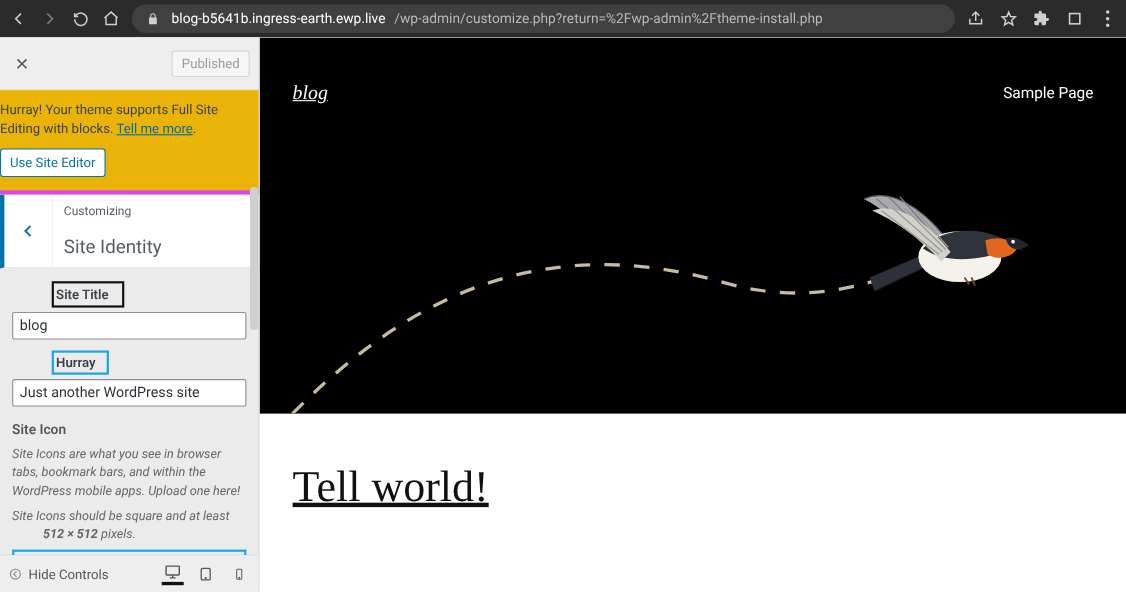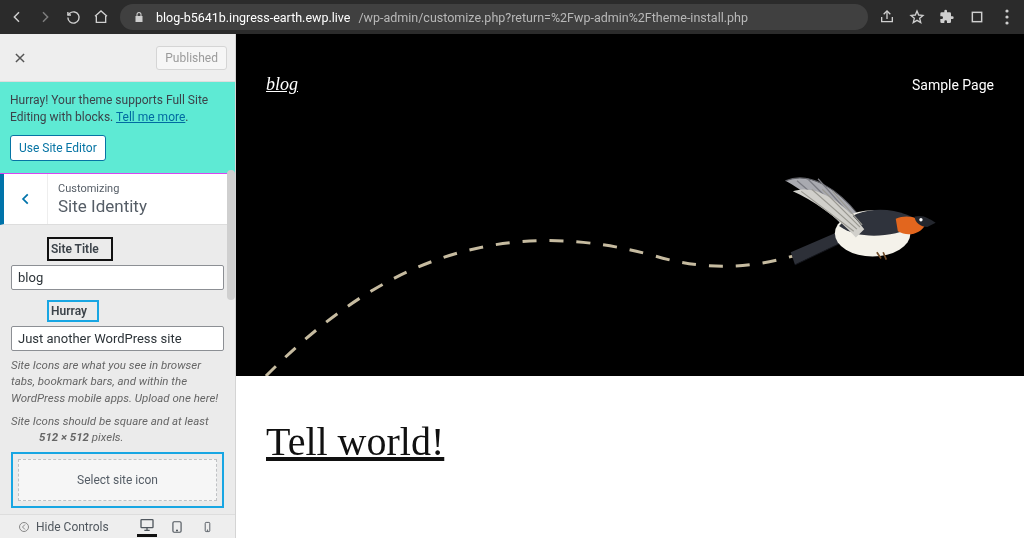--- a/index.html
+++ b/index.html
@@ -21,46 +21,46 @@
   .app { display: flex; height: calc(538px - 34px); width: 1024px; }
   .sidebar { width: 236px; background: #ebebeb; border-right: 1px solid #d4d4d4; display: flex; flex-direction: column; position: relative; }
   .preview { flex: 1; background: #fff; position: relative; overflow: hidden; }
 
   
   .sb-top { height: 48px; display: flex; align-items: center; justify-content: space-between; padding: 0 8px; background: #eee; border-bottom: 1px solid #ddd; }
   .sb-close { width: 24px; height: 24px; display: flex; align-items: center; justify-content: center; color: #555; }
   .sb-publish { font-size: 12px; color: #9b9b9b; border: 1px solid #d5d5d5; background: #f6f6f6; padding: 4px 8px; border-radius: 3px; }
 
   
-  .sb-notice { background: #5eead4; padding: 10px 10px 12px; font-size: 12px; color: #3c434a; line-height: 1.45; border-bottom: 1px solid #d946ef; }
+  .sb-notice { background: #eab308; padding: 10px 0 12px; font-size: 12px; color: #3c434a; line-height: 1.45; border-bottom: 4px solid #d946ef; }
   .sb-notice a { color: #006ba1; text-decoration: underline; }
   .sb-use-editor { display: inline-block; margin-top: 8px; border: 1px solid #0674a4; color: #0674a4; background: #fff; font-size: 12px; padding: 5px 8px; border-radius: 3px; }
 
   
   .sb-section-head { background: #fff; display: flex; align-items: stretch; border-bottom: 1px solid #ddd; border-left: 4px solid #0073aa; }
   .sb-back { width: 44px; display: flex; align-items: center; justify-content: center; color: #0073aa; border-right: 1px solid #eee; }
   .sb-sectext { padding: 8px 10px; }
   .sb-sectext .small { font-size: 11px; color: #555d66; }
-  .sb-sectext .big { font-size: 17px; color: #555d66; font-weight: 400; margin-top: 1px; }
+  .sb-sectext .big { font-size: 17px; color: #555d66; font-weight: 400; margin-top: 17px; }
 
   
   .sb-body { flex: 1; overflow: auto; padding: 8px 11px 10px; font-size: 12.5px; color: #3c434a; }
   .lbl { font-size: 12px; color: #3c434a; margin-top: 4px; display: inline-block; padding: 1px 2px; margin-left: 36px; }
   .lbl.site-title { border: 2px solid #111; padding: 3px 12px 3px 2px; font-weight: 600; }
   .lbl.tagline { border: 2px solid #18a6e3; padding: 2px 10px 2px 2px; font-weight: 600; margin-top: 10px; }
   .txt { width: 100%; border: 1px solid #8c8f94; background: #fff; font-size: 13px; padding: 4px 6px; margin-top: 4px; border-radius: 2px; color: #2c3338; }
   .site-icon-title { font-weight: 600; margin-top: 14px; color: #555; }
   .sb-body p.desc { font-style: italic; color: #666; font-size: 11.5px; line-height: 1.45; margin-top: 6px; }
   .sb-body p.desc strong { font-weight: 700; font-style: italic; margin-left: 28px; }
 
   .select-icon-wrap { margin-top: 6px; border: 2px solid #18a6e3; padding: 5px; }
   .select-icon-btn { width: 100%; border: 1px dashed #bfc1c4; background: #f6f6f6; color: #555d66; font-size: 12px; padding: 13px 0; text-align: center; }
 
   
-  .sb-foot { height: 24px; background: #eee; border-top: 1px solid #ddd; display: flex; align-items: center; padding: 0 18px; gap: 10px; }
+  .sb-foot { height: 34px; background: #eee; border-top: 1px solid #ddd; display: flex; align-items: center; padding: 0 8px; gap: 10px; }
   .hide-controls { display: flex; align-items: center; gap: 6px; color: #50575e; font-size: 12px; }
   .sb-foot .spacer { flex: 1; }
   .dev-icon { width: 20px; height: 20px; display: flex; align-items: center; justify-content: center; color: #50575e; }
   .dev-icon.active { border-bottom: 3px solid #111; }
 
   
   .sb-scroll { position: absolute; right: 0; top: 44px; bottom: 34px; width: 8px; background: transparent; }
   .sb-thumb { position: absolute; top: 92px; right: 0; width: 8px; height: 130px; background: #cfcfcf; border-radius: 4px; }
 
   
@@ -173,20 +173,21 @@
       </div>
     </div>
 
     <div class="sb-body">
       <span class="lbl site-title">Site Title</span>
       <input class="txt" type="text" value="blog" style="">
 
       <span class="lbl tagline">Hurray</span>
       <input class="txt" type="text" value="Just another WordPress site" style="">
 
+      <div class="site-icon-title">Site Icon</div>
       <p class="desc">Site Icons are what you see in browser tabs, bookmark bars, and within the WordPress mobile apps. Upload one here!</p>
       <p class="desc">
         <span>Site Icons should be square and at least </span><strong>512 × 512</strong><span> pixels.</span>
       </p>
 
       <div class="select-icon-wrap">
         <button class="select-icon-btn">Select site icon</button>
       </div>
     </div>
 

